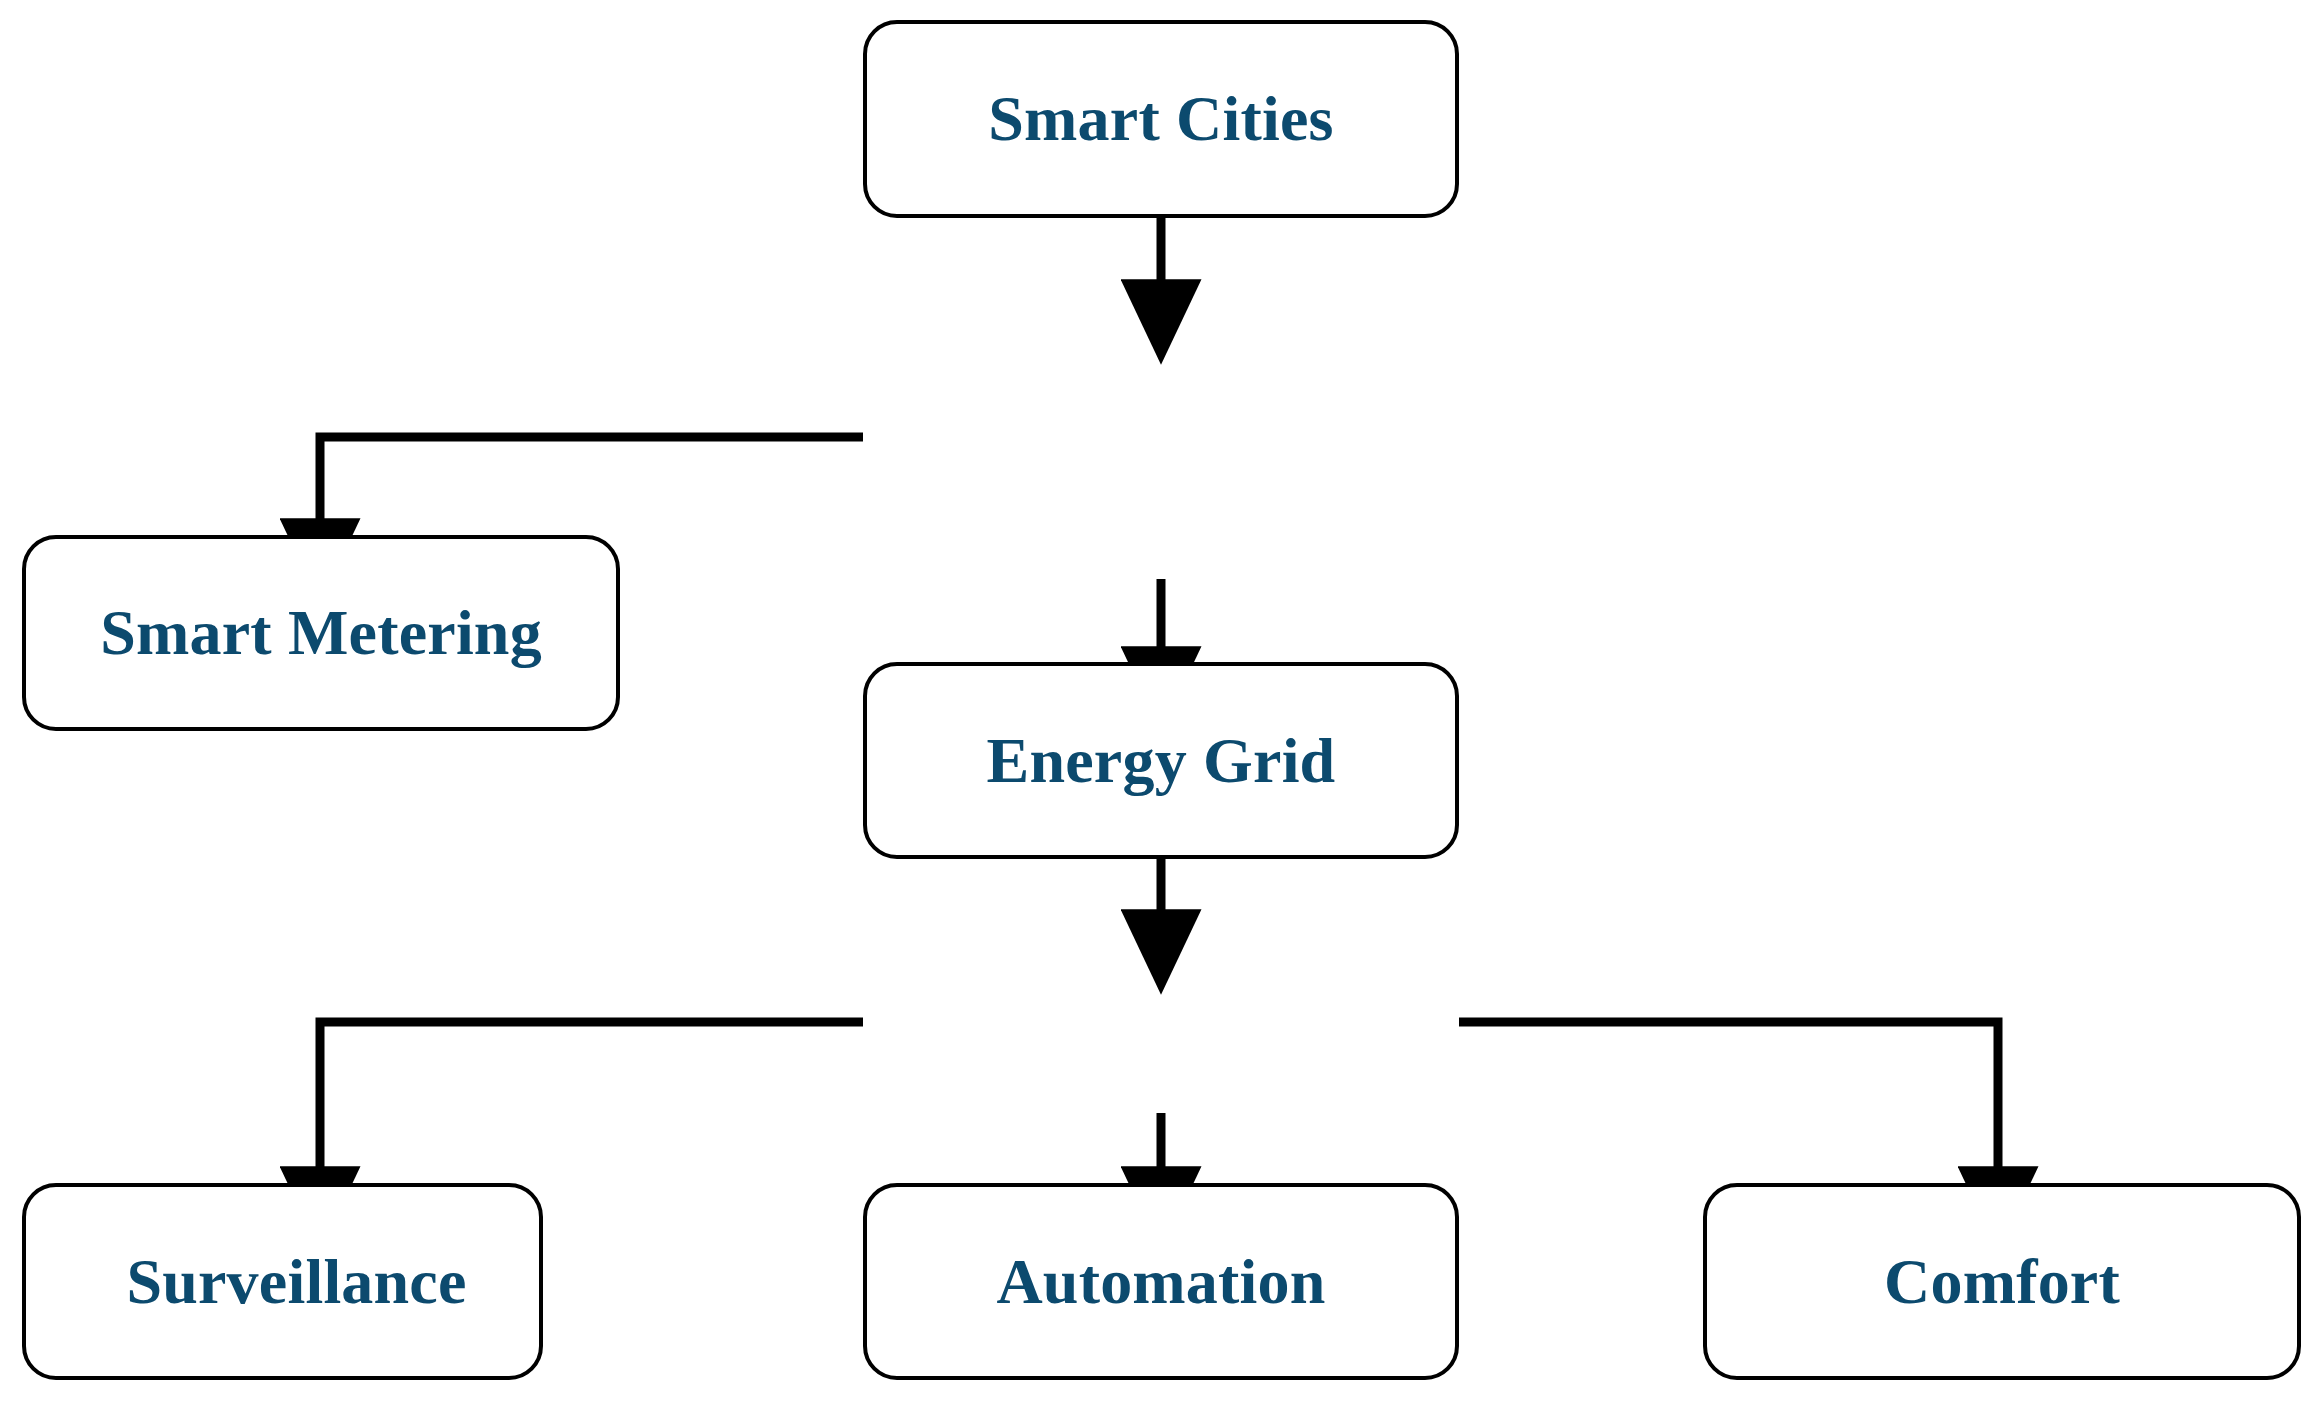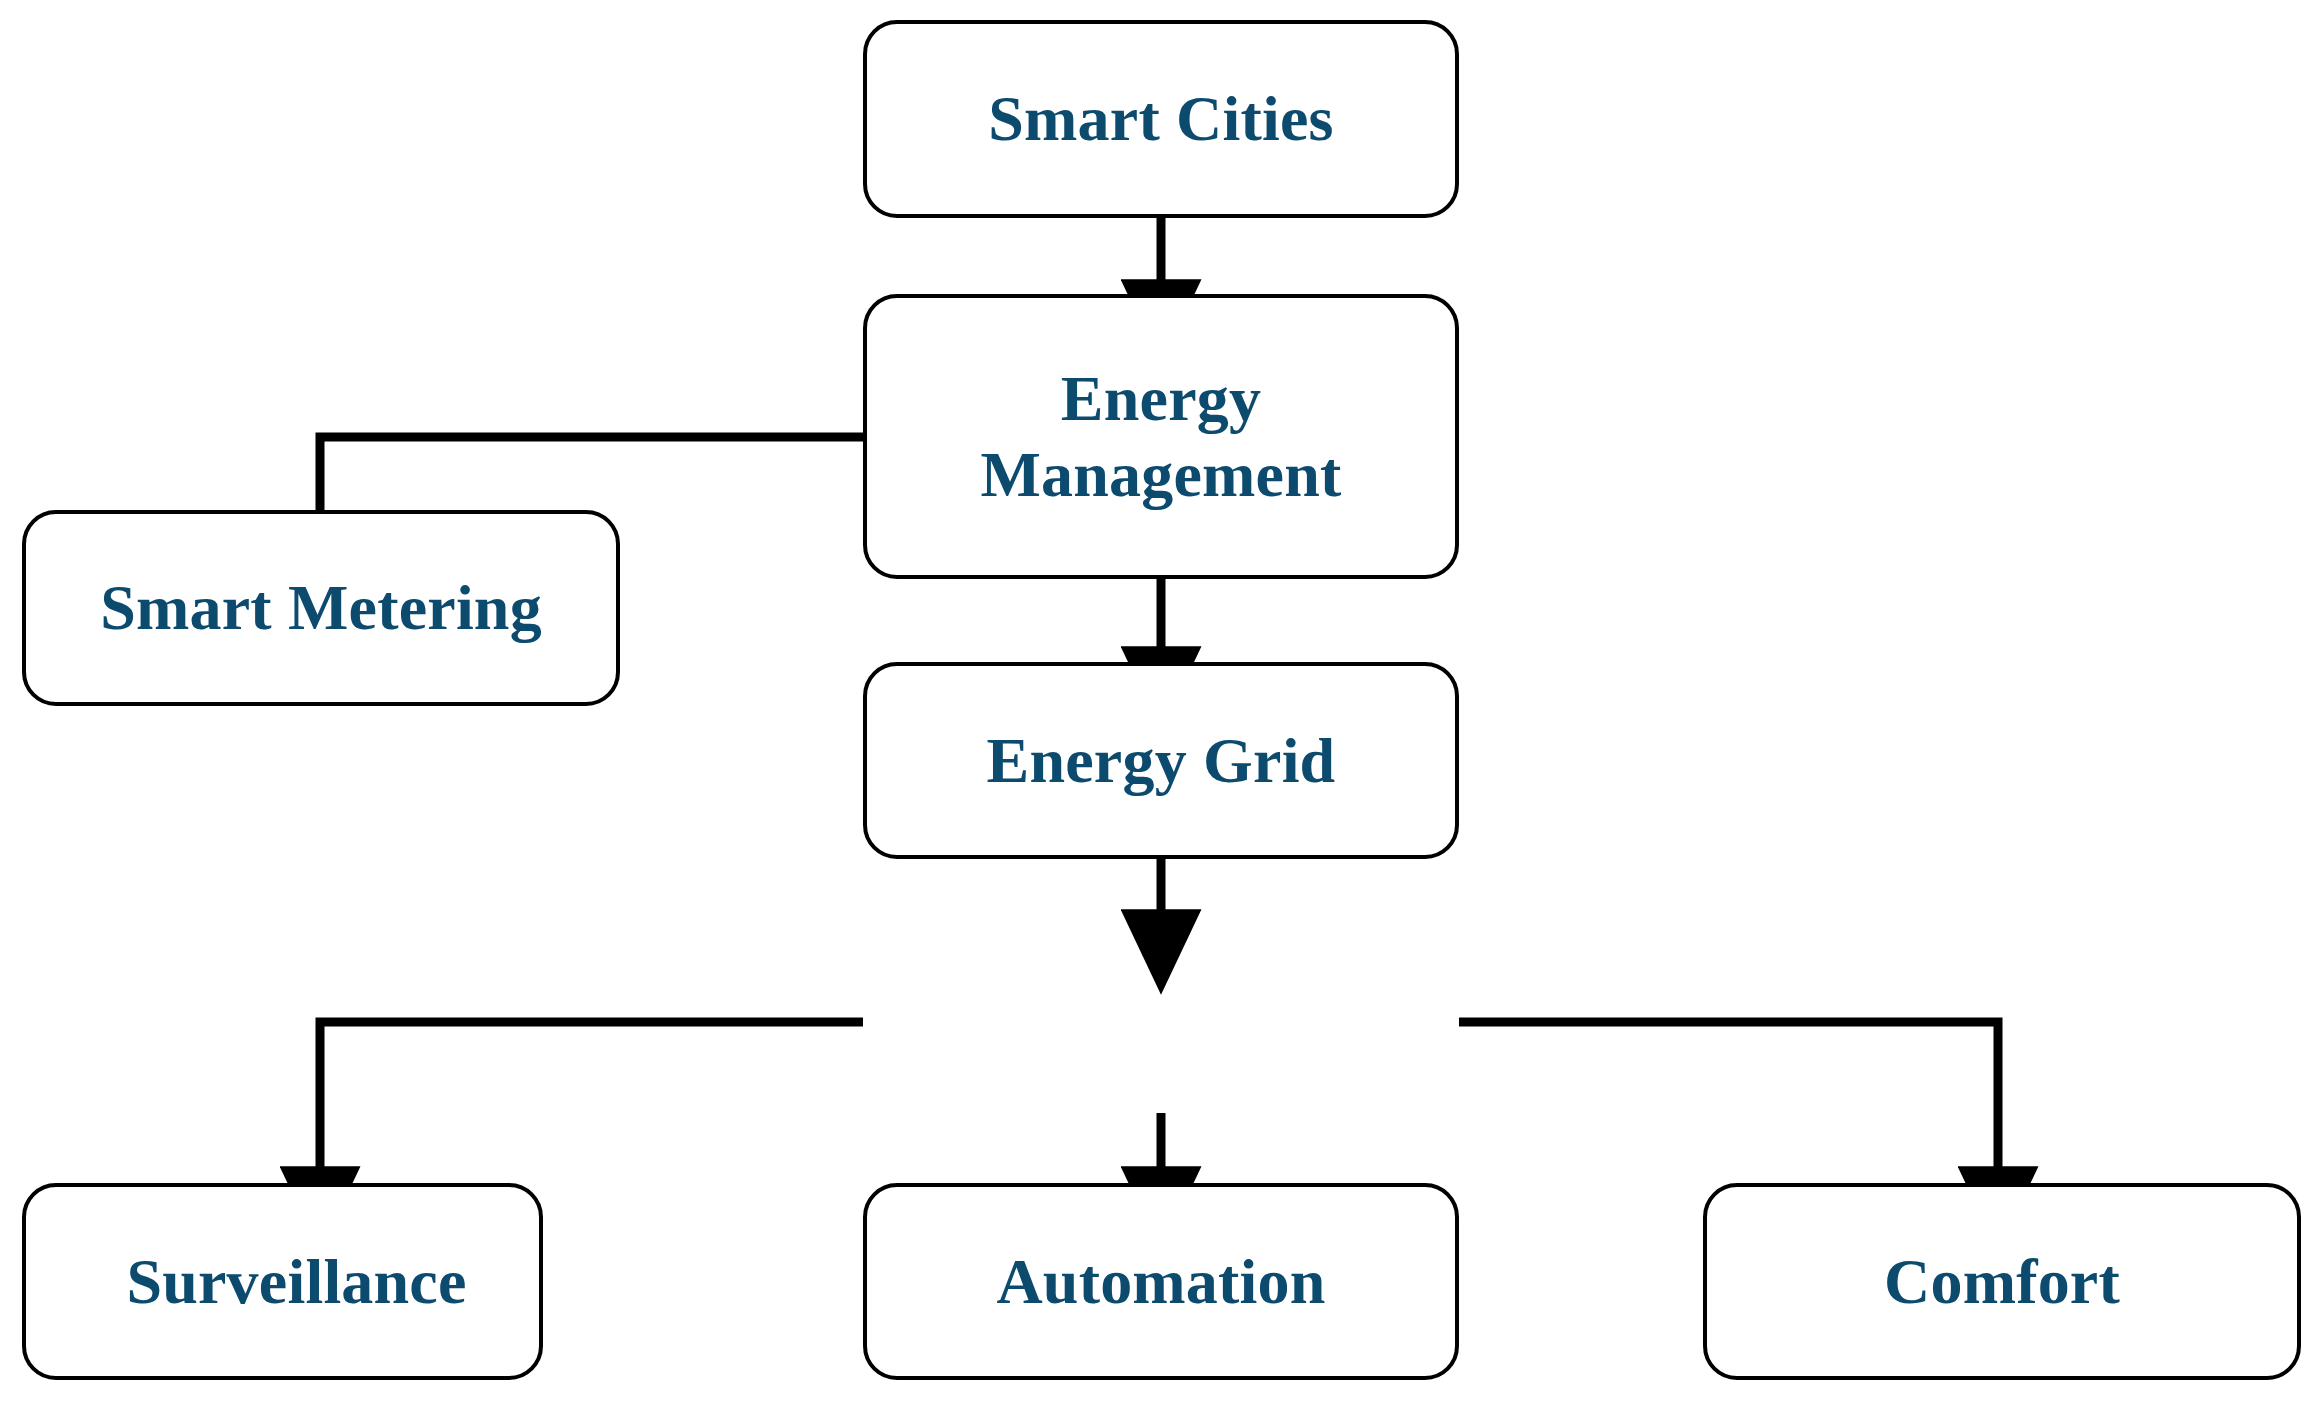--- a/index.html
+++ b/index.html
@@ -42,21 +42,21 @@
     line-height: 1.18;
     color: #0c4a6e;
     letter-spacing: 0.2px;
     white-space: pre-line;
     padding: 0 14px;
   }
 
   
   #node-smart-cities      { left: 863px;  top: 20px;   width: 596px; height: 198px; }
   #node-energy-management { left: 863px;  top: 294px;  width: 596px; height: 285px; }
-  #node-smart-metering    { left: 22px;   top: 510px;  width: 598px; height: 196px; }
+  #node-smart-metering    { left: 22px;   top: 535px;  width: 598px; height: 196px; }
   #node-smart-grid        { left: 863px;  top: 662px;  width: 596px; height: 197px; }
   #node-smart-homes       { left: 863px;  top: 925px;  width: 596px; height: 188px; }
   #node-surveillance      { left: 22px;   top: 1183px; width: 521px; height: 197px; padding-left: 28px; }
   #node-automation        { left: 863px;  top: 1183px; width: 596px; height: 197px; justify-content: center; }
   #node-comfort           { left: 1703px; top: 1183px; width: 598px; height: 197px; }
 </style>
 </head>
 <body>
 
 <div id="diagram-root">
@@ -80,24 +80,20 @@
 
     <line x1="1161" y1="1113" x2="1161" y2="1177" stroke="#000000" stroke-width="9" marker-end="url(#arrowhead)"></line>
 
     <polyline points="1459,1022 1998,1022 1998,1177" fill="none" stroke="#000000" stroke-width="9" marker-end="url(#arrowhead)"></polyline>
   </svg>
 
   <div class="node" id="node-smart-cities">
     <span class="node-label">Smart Cities</span>
   </div>
 
-  <div class="node" id="node-energy-management">
-    <span class="node-label">Energy
-Management</span>
-  </div>
 
   <div class="node" id="node-smart-metering">
     <span class="node-label">Smart Metering</span>
   </div>
 
   <div class="node" id="node-smart-grid">
     <span class="node-label">Energy Grid</span>
   </div>
 
 

